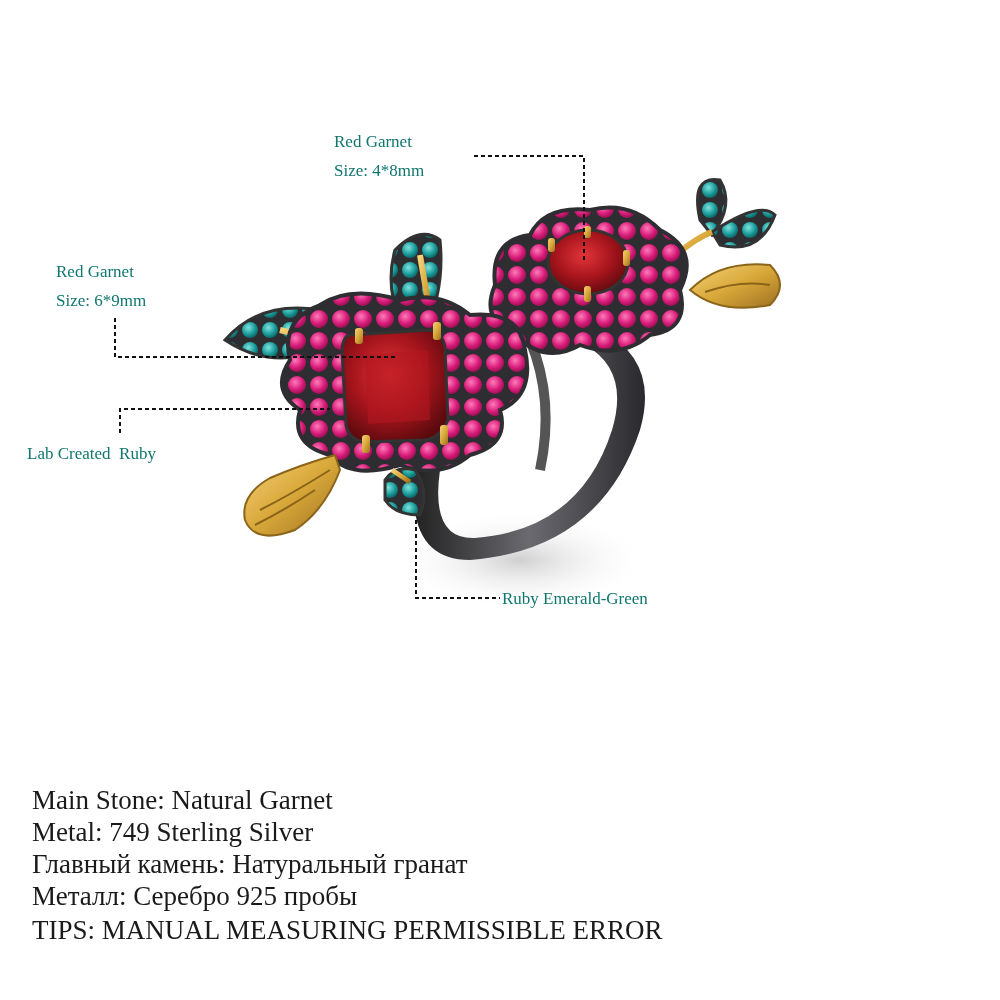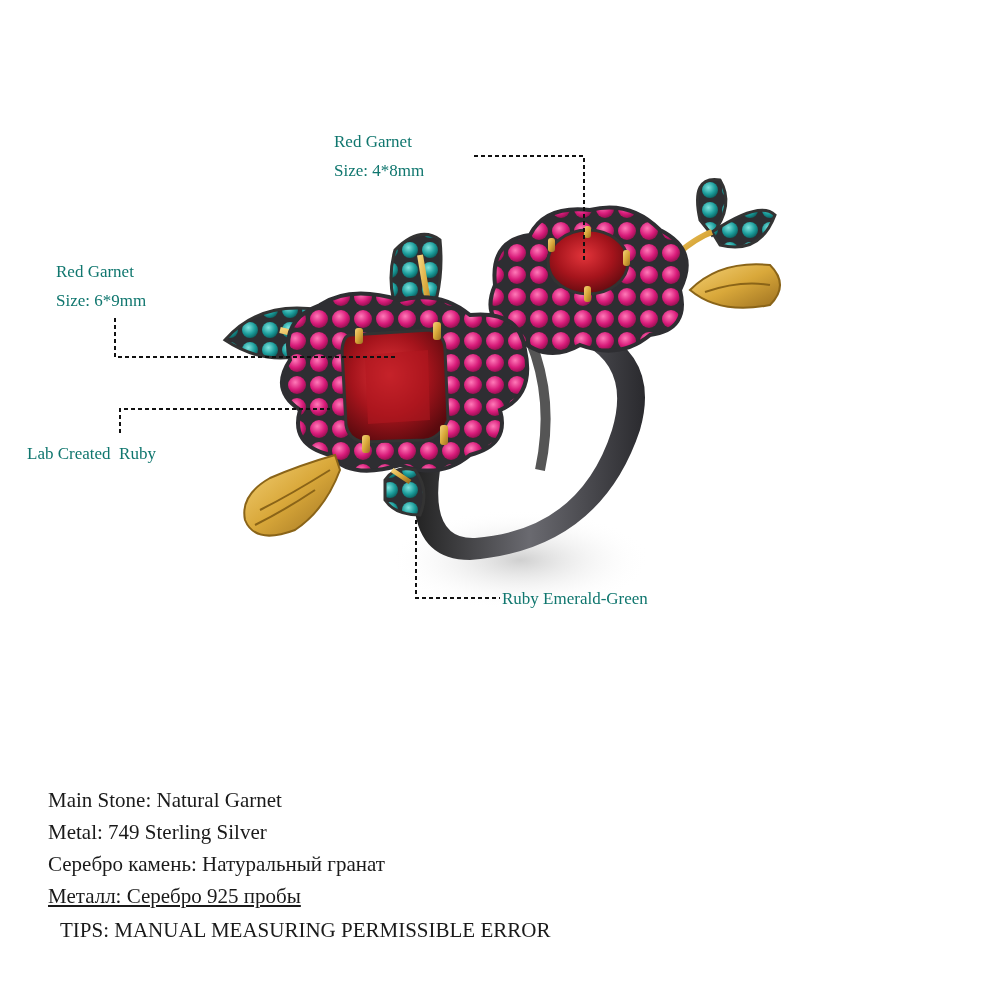--- a/index.html
+++ b/index.html
@@ -1,19 +1,19 @@
 <!DOCTYPE html>
 <html><head>
 <meta charset="utf-8">
 <style>
   html, body { margin:0; padding:0; background:#ffffff; }
   body { width:1000px; height:1000px; position:relative; overflow:hidden;
          font-family:"Liberation Serif", "DejaVu Serif", serif; color:#111; }
   .label { position:absolute; font-size:17px; line-height:29px; color:#0f766e; white-space:nowrap; }
-  .spec { position:absolute; left:48px; font-size:21px; line-height:32px; color:#1a1a1a; white-space:nowrap; }
+  .spec { position:absolute; left:32px; font-size:27px; line-height:32px; color:#1a1a1a; white-space:nowrap; }
   svg.art { position:absolute; left:0; top:0; }
 </style>
 </head>
 <body>
 
 <svg class="art" width="1000" height="1000" viewBox="0 0 1000 1000">
   <defs>
     <radialGradient id="gGarnet" cx="45%" cy="40%" r="65%">
       <stop offset="0%" stop-color="#e2343a"></stop>
       <stop offset="55%" stop-color="#a5141c"></stop>
@@ -131,16 +131,16 @@
   <div>Size: 6*9mm</div>
 </div>
 
 <div class="label" style="left:27px; top:430px; white-space:pre;margin-top:9px;">Lab Created  Ruby</div>
 
 <div class="label" style="left:502px; top:584px;">Ruby Emerald-Green</div>
 
 <div>
   <div class="spec" style="top:784px;">Main Stone: Natural Garnet</div>
   <div class="spec" style="top:816px;">Metal: 749 Sterling Silver</div>
-  <div class="spec" style="top:848px;">Серебро камень: Натуральный гранат</div>
-  <div class="spec" style="top:880px;text-decoration:underline;">Металл: Серебро 925 пробы</div>
-  <div class="spec" style="top:914px;margin-left:12px;">TIPS: MANUAL MEASURING PERMISSIBLE ERROR</div>
+  <div class="spec" style="top:848px;">Главный камень: Натуральный гранат</div>
+  <div class="spec" style="top:880px;">Металл: Серебро 925 пробы</div>
+  <div class="spec" style="top:914px;">TIPS: MANUAL MEASURING PERMISSIBLE ERROR</div>
 </div>
 
 </body></html>

